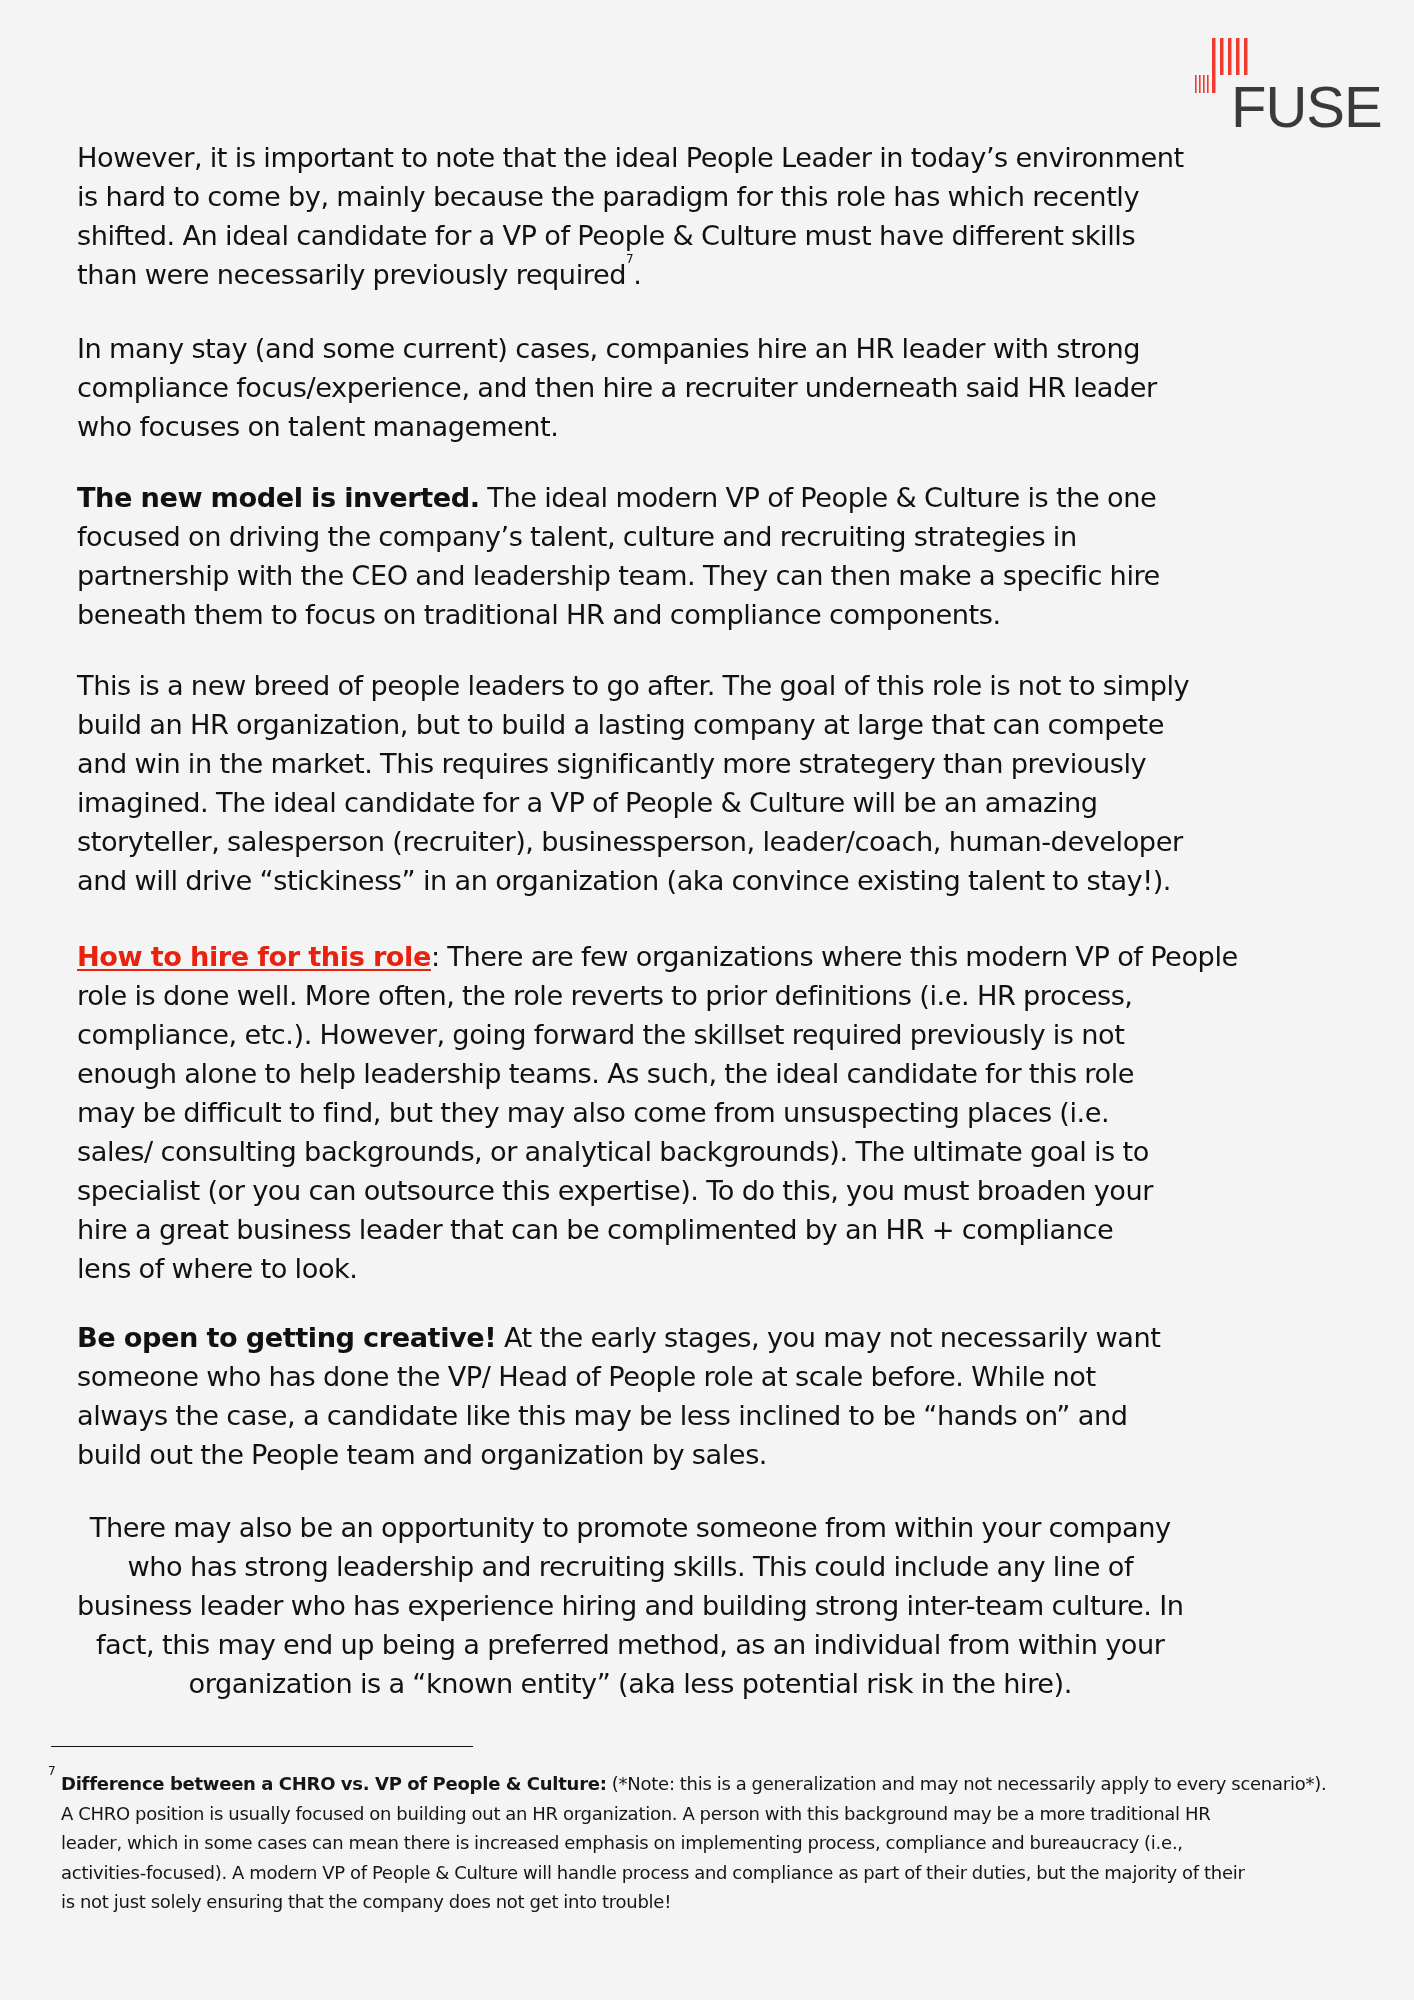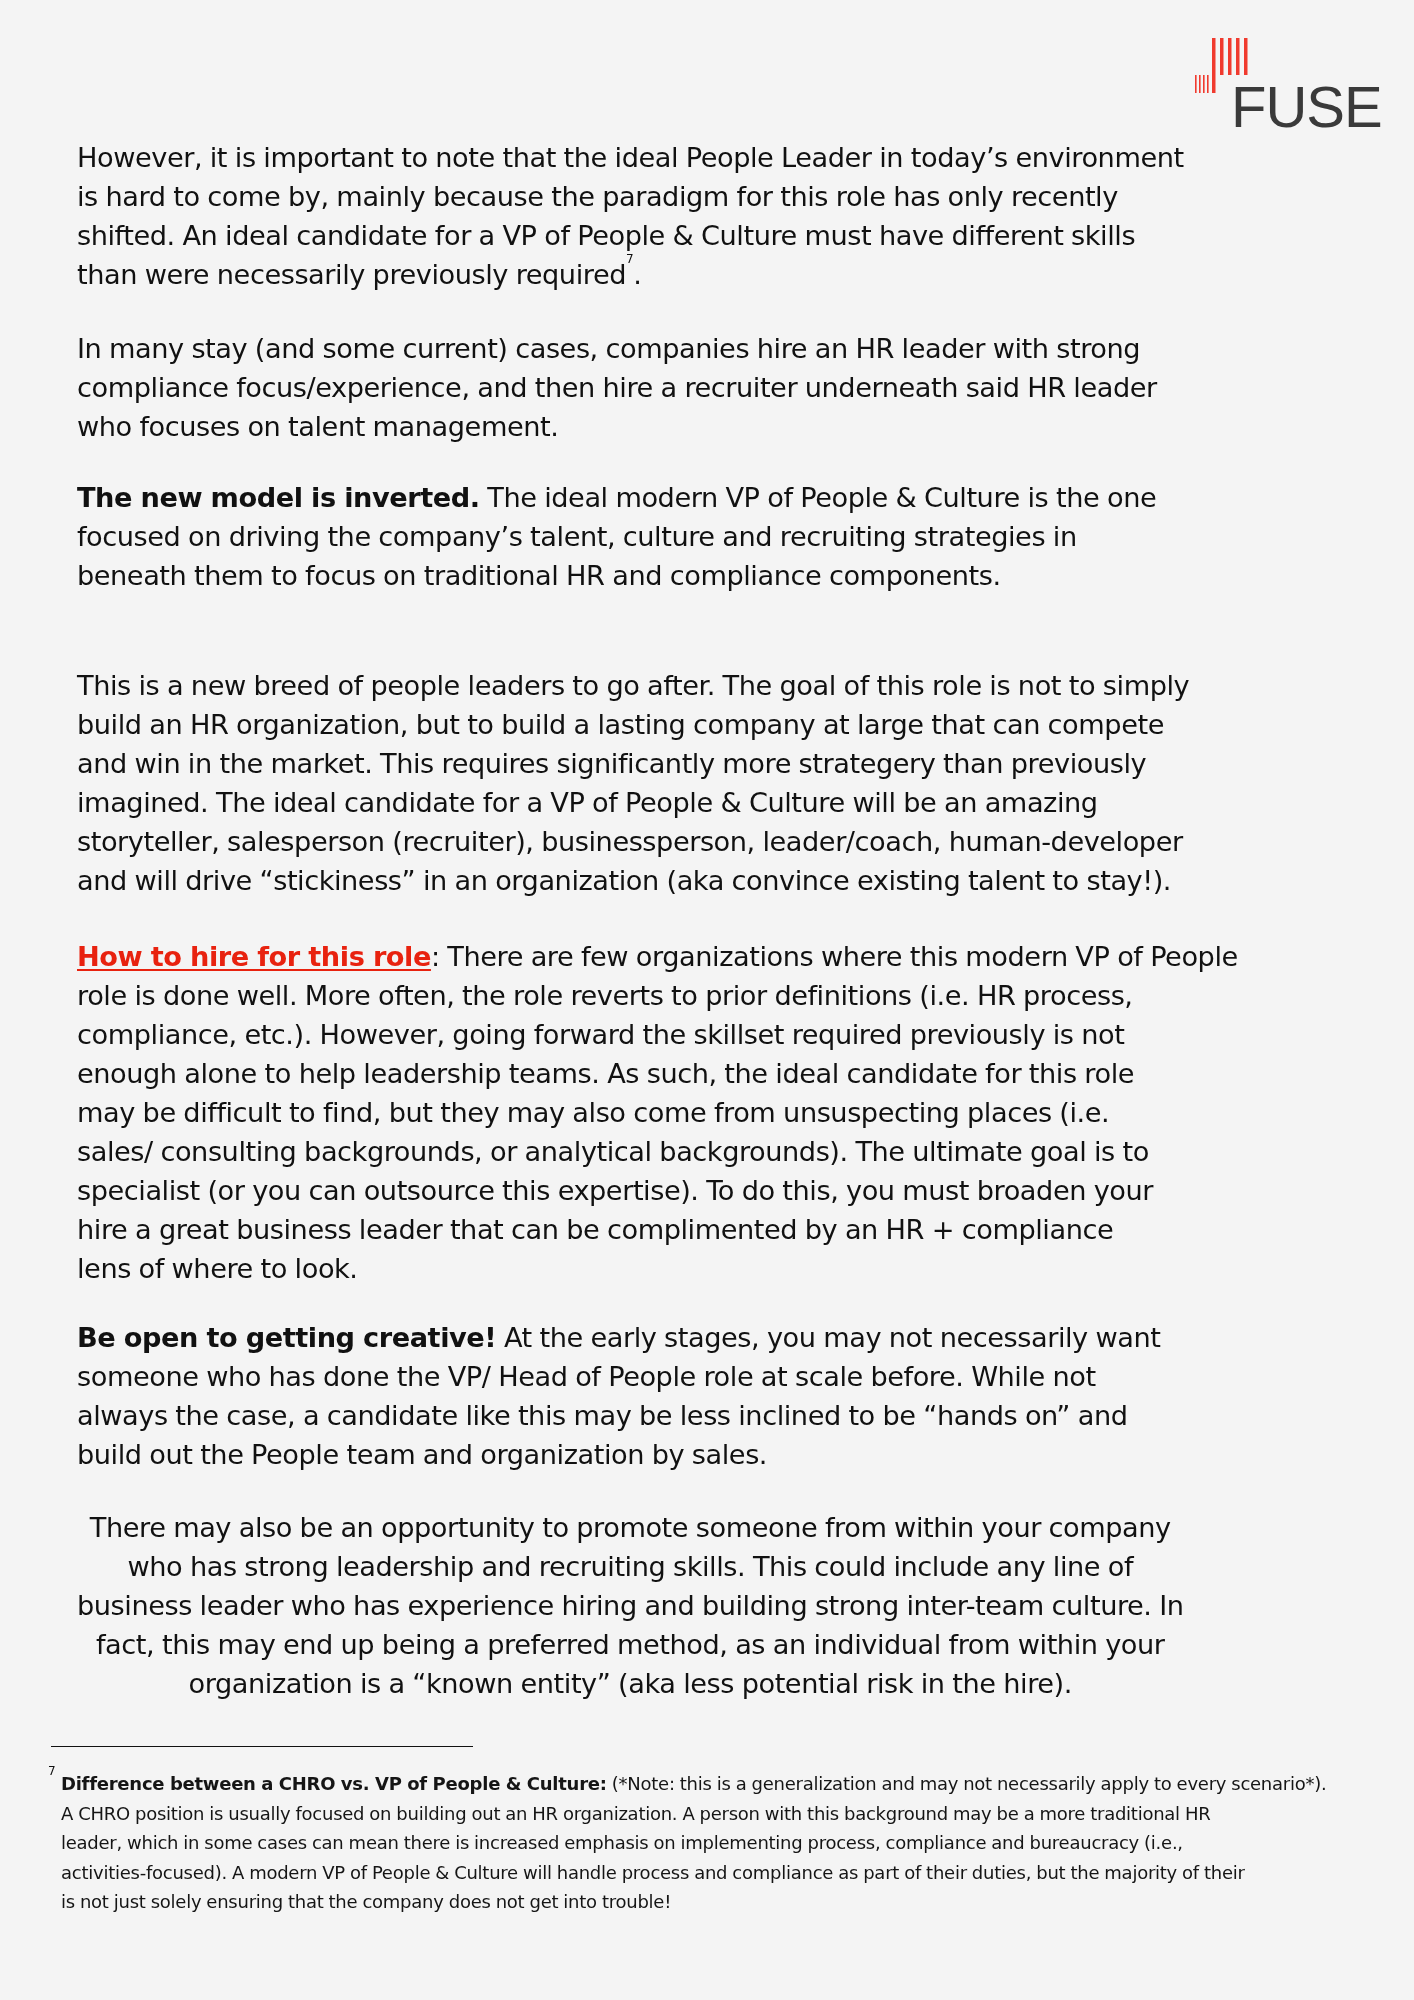--- a/index.html
+++ b/index.html
@@ -132,34 +132,35 @@
       <rect x="15" y="37" width="1.6" height="18"></rect>
     </g>
   </svg>
   <div class="logo-text">FUSE</div>
 </div>
 
 <div class="content">
 
   <p class="para p1">
     <span class="line">However, it is important to note that the ideal People Leader in today’s environment</span>
-    <span class="line">is hard to come by, mainly because the paradigm for this role has only recently</span>
+    <span class="line">is hard to come by, mainly because the paradigm for this role has which recently</span>
     <span class="line">shifted. An ideal candidate for a VP of People &amp; Culture must have different skills</span>
     <span class="line"><span>than were necessarily previously required</span><sup class="fnref">7</sup><span>.</span></span>
   </p>
 
   <p class="para p2">
     <span class="line">In many stay (and some current) cases, companies hire an HR leader with strong</span>
     <span class="line">compliance focus/experience, and then hire a recruiter underneath said HR leader</span>
     <span class="line">who focuses on talent management.</span>
   </p>
 
   <p class="para p3">
     <span class="line"><span class="bold">The new model is inverted.</span><span> The ideal modern VP of People &amp; Culture is the one</span></span>
     <span class="line">focused on driving the company’s talent, culture and recruiting strategies in</span>
+    <span class="line">partnership with the CEO and leadership team. They can then make a specific hire</span>
     <span class="line">beneath them to focus on traditional HR and compliance components.</span>
   </p>
 
   <p class="para p4">
     <span class="line">This is a new breed of people leaders to go after. The goal of this role is not to simply</span>
     <span class="line">build an HR organization, but to build a lasting company at large that can compete</span>
     <span class="line">and win in the market. This requires significantly more strategery than previously</span>
     <span class="line">imagined. The ideal candidate for a VP of People &amp; Culture will be an amazing</span>
     <span class="line">storyteller, salesperson (recruiter), businessperson, leader/coach, human-developer</span>
     <span class="line">and will drive “stickiness” in an organization (aka convince existing talent to stay!).</span>

